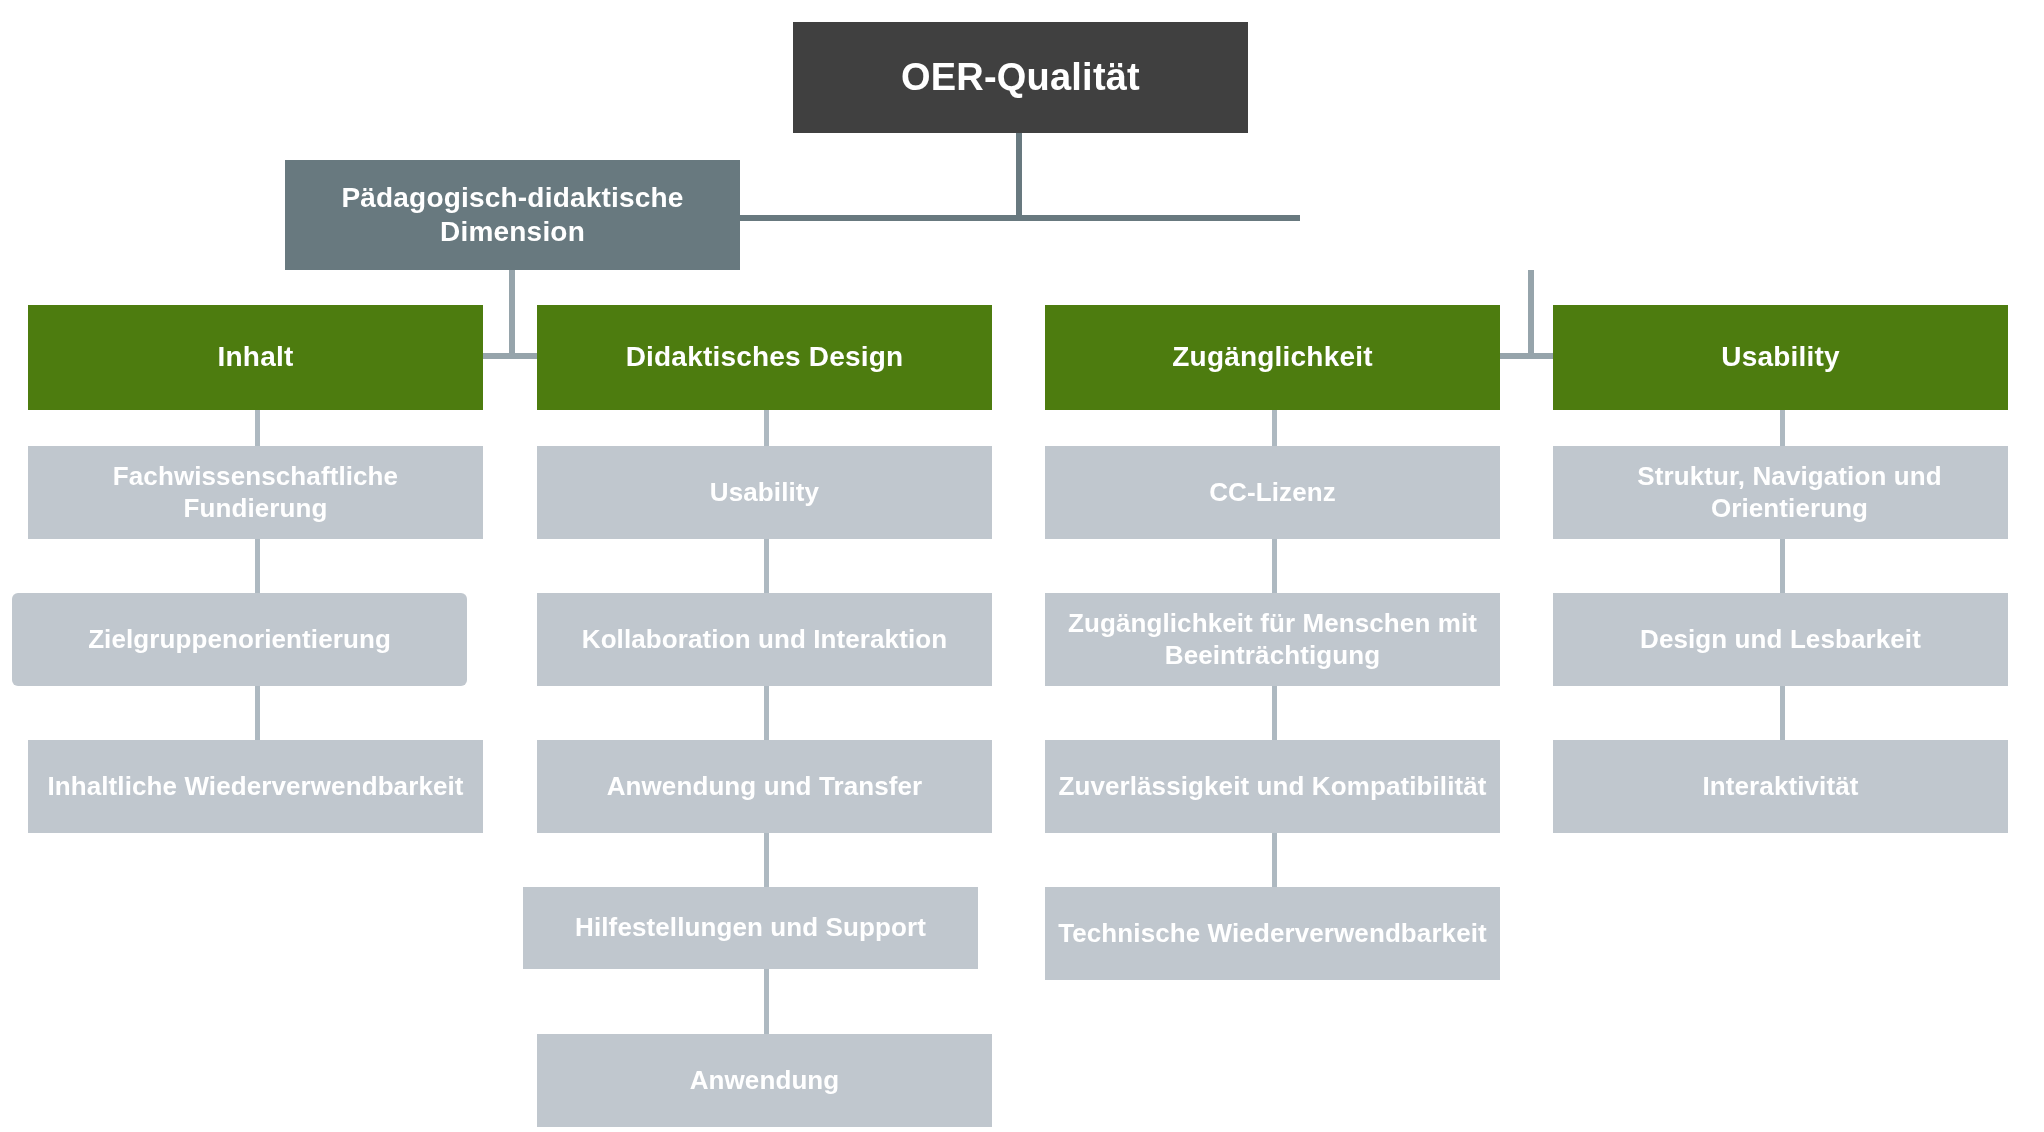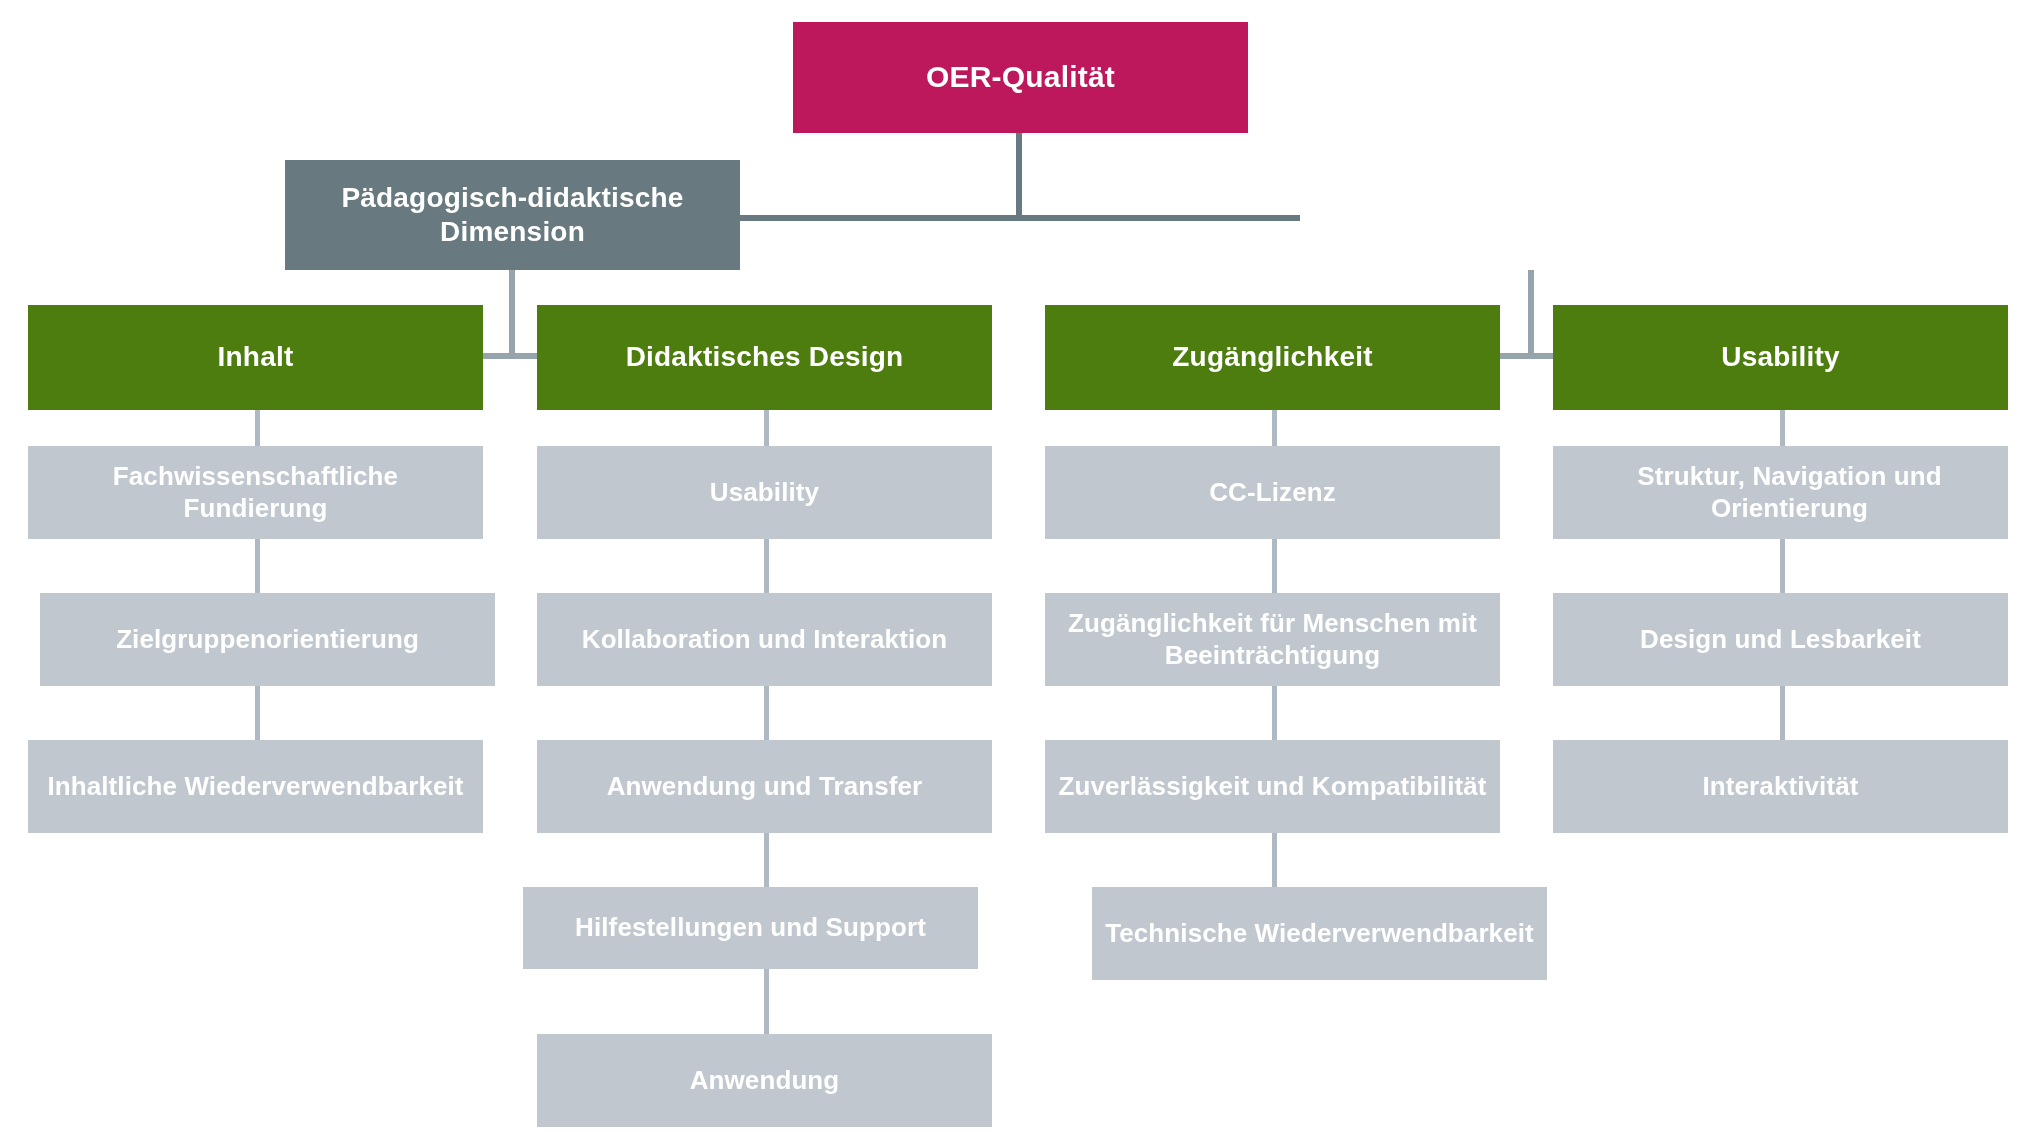--- a/index.html
+++ b/index.html
@@ -24,21 +24,21 @@
     align-items: center;
     justify-content: center;
     text-align: center;
     color: #ffffff;
     font-weight: bold;
     line-height: 1.22;
     box-sizing: border-box;
     padding: 4px 10px;
     z-index: 2;
   }
-  .lvl1 { background: #be185d; font-size: 30px; letter-spacing: 0.2px; }
+  .lvl1 { background: #404040; font-size: 38px; letter-spacing: 0.2px; }
   .lvl2 { background: #68797f; font-size: 28px; letter-spacing: 0.2px; }
   .lvl3 { background: #4d7c0f; font-size: 28px; letter-spacing: 0.2px; }
   .leaf { background: #c0c7ce; font-size: 26px; letter-spacing: 0.1px; }
   .conn {
     position: absolute;
     background: #aeb9c1;
     z-index: 1;
   }
   .conn.dark { background: #68797f; }
   .conn.mid  { background: #96a4ab; }
@@ -69,31 +69,31 @@
   <div class="node lvl1" style="left:793px; top:22px; width:455px; height:111px;">OER-Qualität</div>
 
   <div class="node lvl2" style="left:285px; top:160px; width:455px; height:110px;">Pädagogisch-didaktische Dimension</div>
 
   <div class="node lvl3" style="left:28px; top:305px; width:455px; height:105px;">Inhalt</div>
   <div class="node lvl3" style="left:537px; top:305px; width:455px; height:105px;">Didaktisches Design</div>
   <div class="node lvl3" style="left:1045px; top:305px; width:455px; height:105px;">Zugänglichkeit</div>
   <div class="node lvl3" style="left:1553px; top:305px; width:455px; height:105px;">Usability</div>
 
   <div class="node leaf" style="left:28px; top:446px; width:455px; height:93px;">Fachwissenschaftliche Fundierung</div>
-  <div class="node leaf" style="left:40px; top:593px; width:455px; height:93px;">Zielgruppenorientierung</div>
+  <div class="node leaf" style="left:12px; top:593px; width:455px; height:93px;border-radius:6px;">Zielgruppenorientierung</div>
   <div class="node leaf" style="left:28px; top:740px; width:455px; height:93px;">Inhaltliche Wiederverwendbarkeit</div>
 
   <div class="node leaf" style="left:537px; top:446px; width:455px; height:93px;">Usability</div>
   <div class="node leaf" style="left:537px; top:593px; width:455px; height:93px;">Kollaboration und Interaktion</div>
   <div class="node leaf" style="left:537px; top:740px; width:455px; height:93px;">Anwendung und Transfer</div>
   <div class="node leaf" style="left:523px; top:887px; width:455px; height:82px;">Hilfestellungen und Support</div>
   <div class="node leaf" style="left:537px; top:1034px; width:455px; height:93px;">Anwendung</div>
 
   <div class="node leaf" style="left:1045px; top:446px; width:455px; height:93px;">CC-Lizenz</div>
   <div class="node leaf" style="left:1045px; top:593px; width:455px; height:93px;">Zugänglichkeit für Menschen mit Beeinträchtigung</div>
   <div class="node leaf" style="left:1045px; top:740px; width:455px; height:93px;">Zuverlässigkeit und Kompatibilität</div>
-  <div class="node leaf" style="left:1092px; top:887px; width:455px; height:93px;">Technische Wiederverwendbarkeit</div>
+  <div class="node leaf" style="left:1045px; top:887px; width:455px; height:93px;">Technische Wiederverwendbarkeit</div>
 
   <div class="node leaf" style="left:1553px; top:446px; width:455px; height:93px;padding-left:28px;">Struktur, Navigation und Orientierung</div>
   <div class="node leaf" style="left:1553px; top:593px; width:455px; height:93px;">Design und Lesbarkeit</div>
   <div class="node leaf" style="left:1553px; top:740px; width:455px; height:93px;">Interaktivität</div>
 
 </div>
 
 </body></html>

